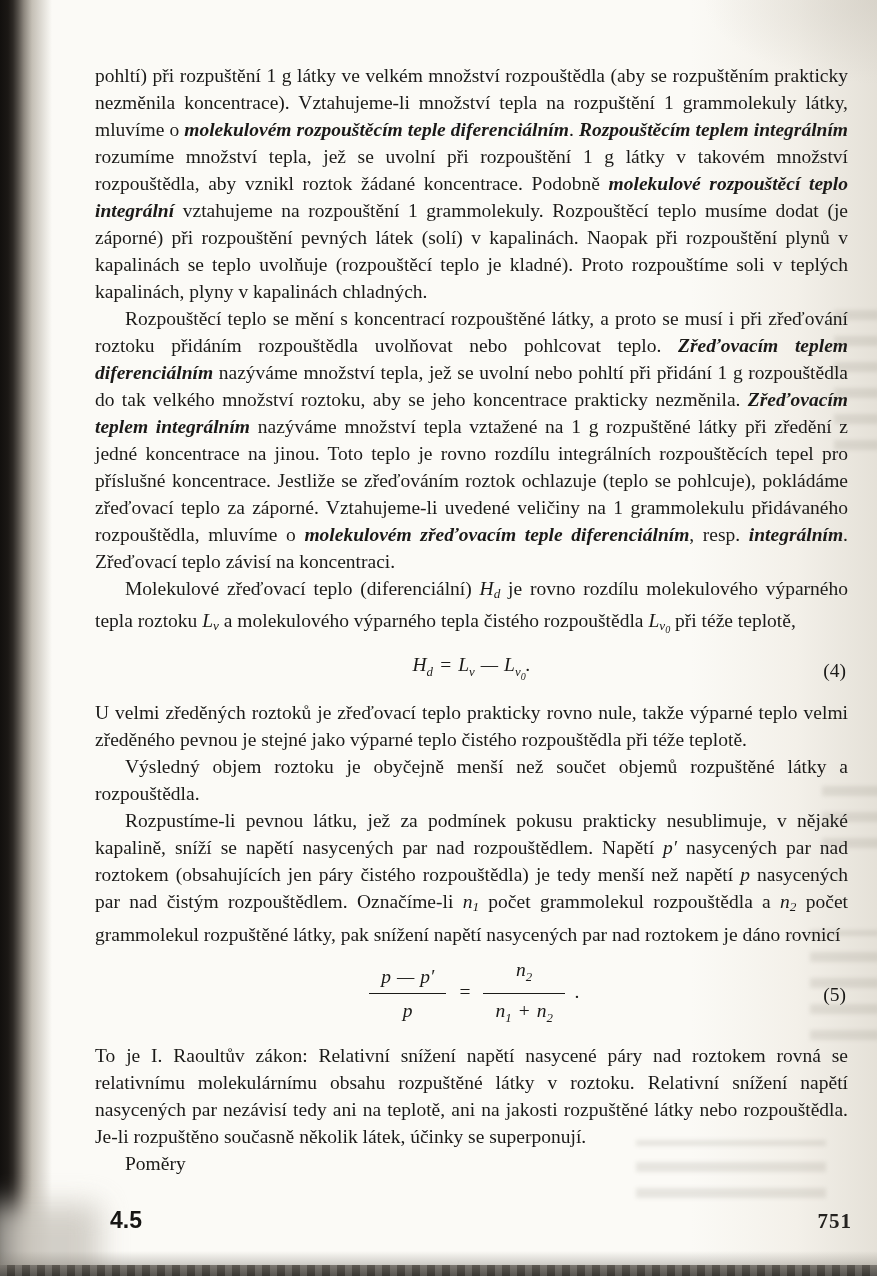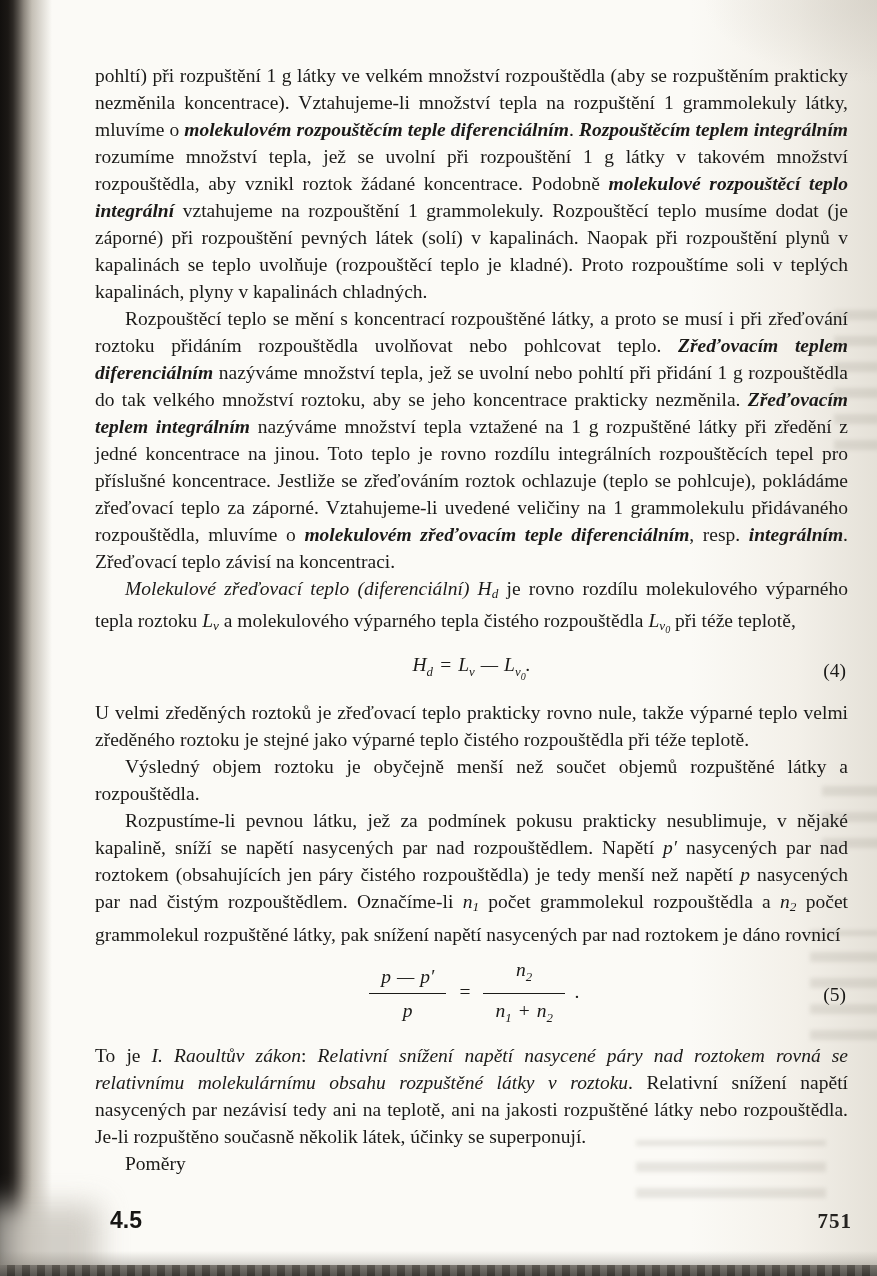--- a/index.html
+++ b/index.html
@@ -37,21 +37,21 @@
     position:absolute;opacity:.30;filter:blur(2.2px);pointer-events:none;
     background:repeating-linear-gradient(0deg, rgba(130,124,112,.55) 0 10px, rgba(130,124,112,0) 10px 26px);
   }
   .content{
     position:absolute;left:95px;top:62px;width:753px;
     font-size:19.5px;line-height:27px;text-align:justify;
   }
   p.body{margin:0;}
   p.indent{text-indent:30px;}
   .seg-n{}
-  .seg-i{font-style:italic;}
+  .seg-i{}
   .seg-bi{font-style:italic;font-weight:600;}
   .seg-var{font-style:italic;}
   .seg-sub{font-size:68%;vertical-align:-0.25em;font-style:italic;}
   .seg-subsub{font-size:52%;vertical-align:-0.55em;font-style:italic;}
   .heading{
     font-family:"Liberation Sans","DejaVu Sans",sans-serif;
     font-weight:bold;font-size:19px;letter-spacing:.2px;
     margin:44px 0 32px 0;text-align:left;text-indent:0;
   }
   .eqrow{
@@ -98,21 +98,21 @@
 
     <p class="body indent"><span class="seg-n">Rozpouštěcí teplo se mění s koncentrací rozpouštěné látky, a proto se musí i při zřeďování roztoku přidáním rozpouštědla uvolňovat nebo pohlcovat teplo. </span><span class="seg-bi">Zřeďovacím teplem diferenciálním</span><span class="seg-n"> nazýváme množství tepla, jež se uvolní nebo pohltí při přidání 1 g rozpouštědla do tak velkého množství roztoku, aby se jeho koncentrace prakticky nezměnila. </span><span class="seg-bi">Zřeďovacím teplem integrálním</span><span class="seg-n"> nazýváme množství tepla vztažené na 1 g rozpuštěné látky při zředění z jedné koncentrace na jinou. Toto teplo je rovno rozdílu integrálních rozpouštěcích tepel pro příslušné koncentrace. Jestliže se zřeďováním roztok ochlazuje (teplo se pohlcuje), pokládáme zřeďovací teplo za záporné. Vztahujeme-li uvedené veličiny na 1 grammolekulu přidávaného rozpouštědla, mluvíme o </span><span class="seg-bi">molekulovém zřeďovacím teple diferenciálním</span><span class="seg-n">, resp. </span><span class="seg-bi">integrálním</span><span class="seg-n">. Zřeďovací teplo závisí na koncentraci.</span></p>
 
     <p class="body indent"><span class="seg-i">Molekulové zřeďovací teplo (diferenciální) </span><span class="seg-var">H</span><span class="seg-sub">d</span><span class="seg-n"> je rovno rozdílu molekulového výparného tepla roztoku </span><span class="seg-var">L</span><span class="seg-sub">v</span><span class="seg-n"> a molekulového výparného tepla čistého rozpouštědla </span><span class="seg-var">L</span><span class="seg-sub">v</span><span class="seg-subsub">0</span><span class="seg-n"> při téže teplotě,</span></p>
 
     <div class="eqrow">
       <span><span>H</span><sub>d</sub><span class="eop">=</span><span>L</span><sub>v</sub><span class="eop">—</span><span>L</span><sub><span>v</span><span class="ss">0</span></sub><span>.</span></span>
       <span class="eqlabel">(4)</span>
     </div>
 
-    <p class="body"><span class="seg-n">U velmi zředěných roztoků je zřeďovací teplo prakticky rovno nule, takže výparné teplo velmi zředěného roztoku je stejné jako výparné teplo čistého rozpouštědla při téže teplotě.</span></p>
+    <p class="body"><span class="seg-n">U velmi zředěných roztoků je zřeďovací teplo prakticky rovno nule, takže výparné teplo velmi zředěného pevnou je stejné jako výparné teplo čistého rozpouštědla při téže teplotě.</span></p>
 
     <p class="body indent"><span class="seg-n">Výsledný objem roztoku je obyčejně menší než součet objemů rozpuštěné látky a rozpouštědla.</span></p>
 
 
     <p class="body indent"><span class="seg-n">Rozpustíme-li pevnou látku, jež za podmínek pokusu prakticky nesublimuje, v nějaké kapalině, sníží se napětí nasycených par nad rozpouštědlem. Napětí </span><span class="seg-var">p′</span><span class="seg-n"> nasycených par nad roztokem (obsahujících jen páry čistého rozpouštědla) je tedy menší než napětí </span><span class="seg-var">p</span><span class="seg-n"> nasycených par nad čistým rozpouštědlem. Označíme-li </span><span class="seg-var">n</span><span class="seg-sub">1</span><span class="seg-n"> počet grammolekul rozpouštědla a </span><span class="seg-var">n</span><span class="seg-sub">2</span><span class="seg-n"> počet grammolekul rozpuštěné látky, pak snížení napětí nasycených par nad roztokem je dáno rovnicí</span></p>
 
     <div class="eqrow">
       <span><span class="frac"><span class="num"><span>p</span><span class="eop">—</span><span>p′</span></span><span class="den">p</span></span><span class="eop">=</span><span class="frac"><span class="num"><span>n</span><sub>2</sub></span><span class="den"><span>n</span><sub>1</sub><span class="eop">+</span><span>n</span><sub>2</sub></span></span><span class="eqend">.</span></span>
       <span class="eqlabel">(5)</span>
     </div>

